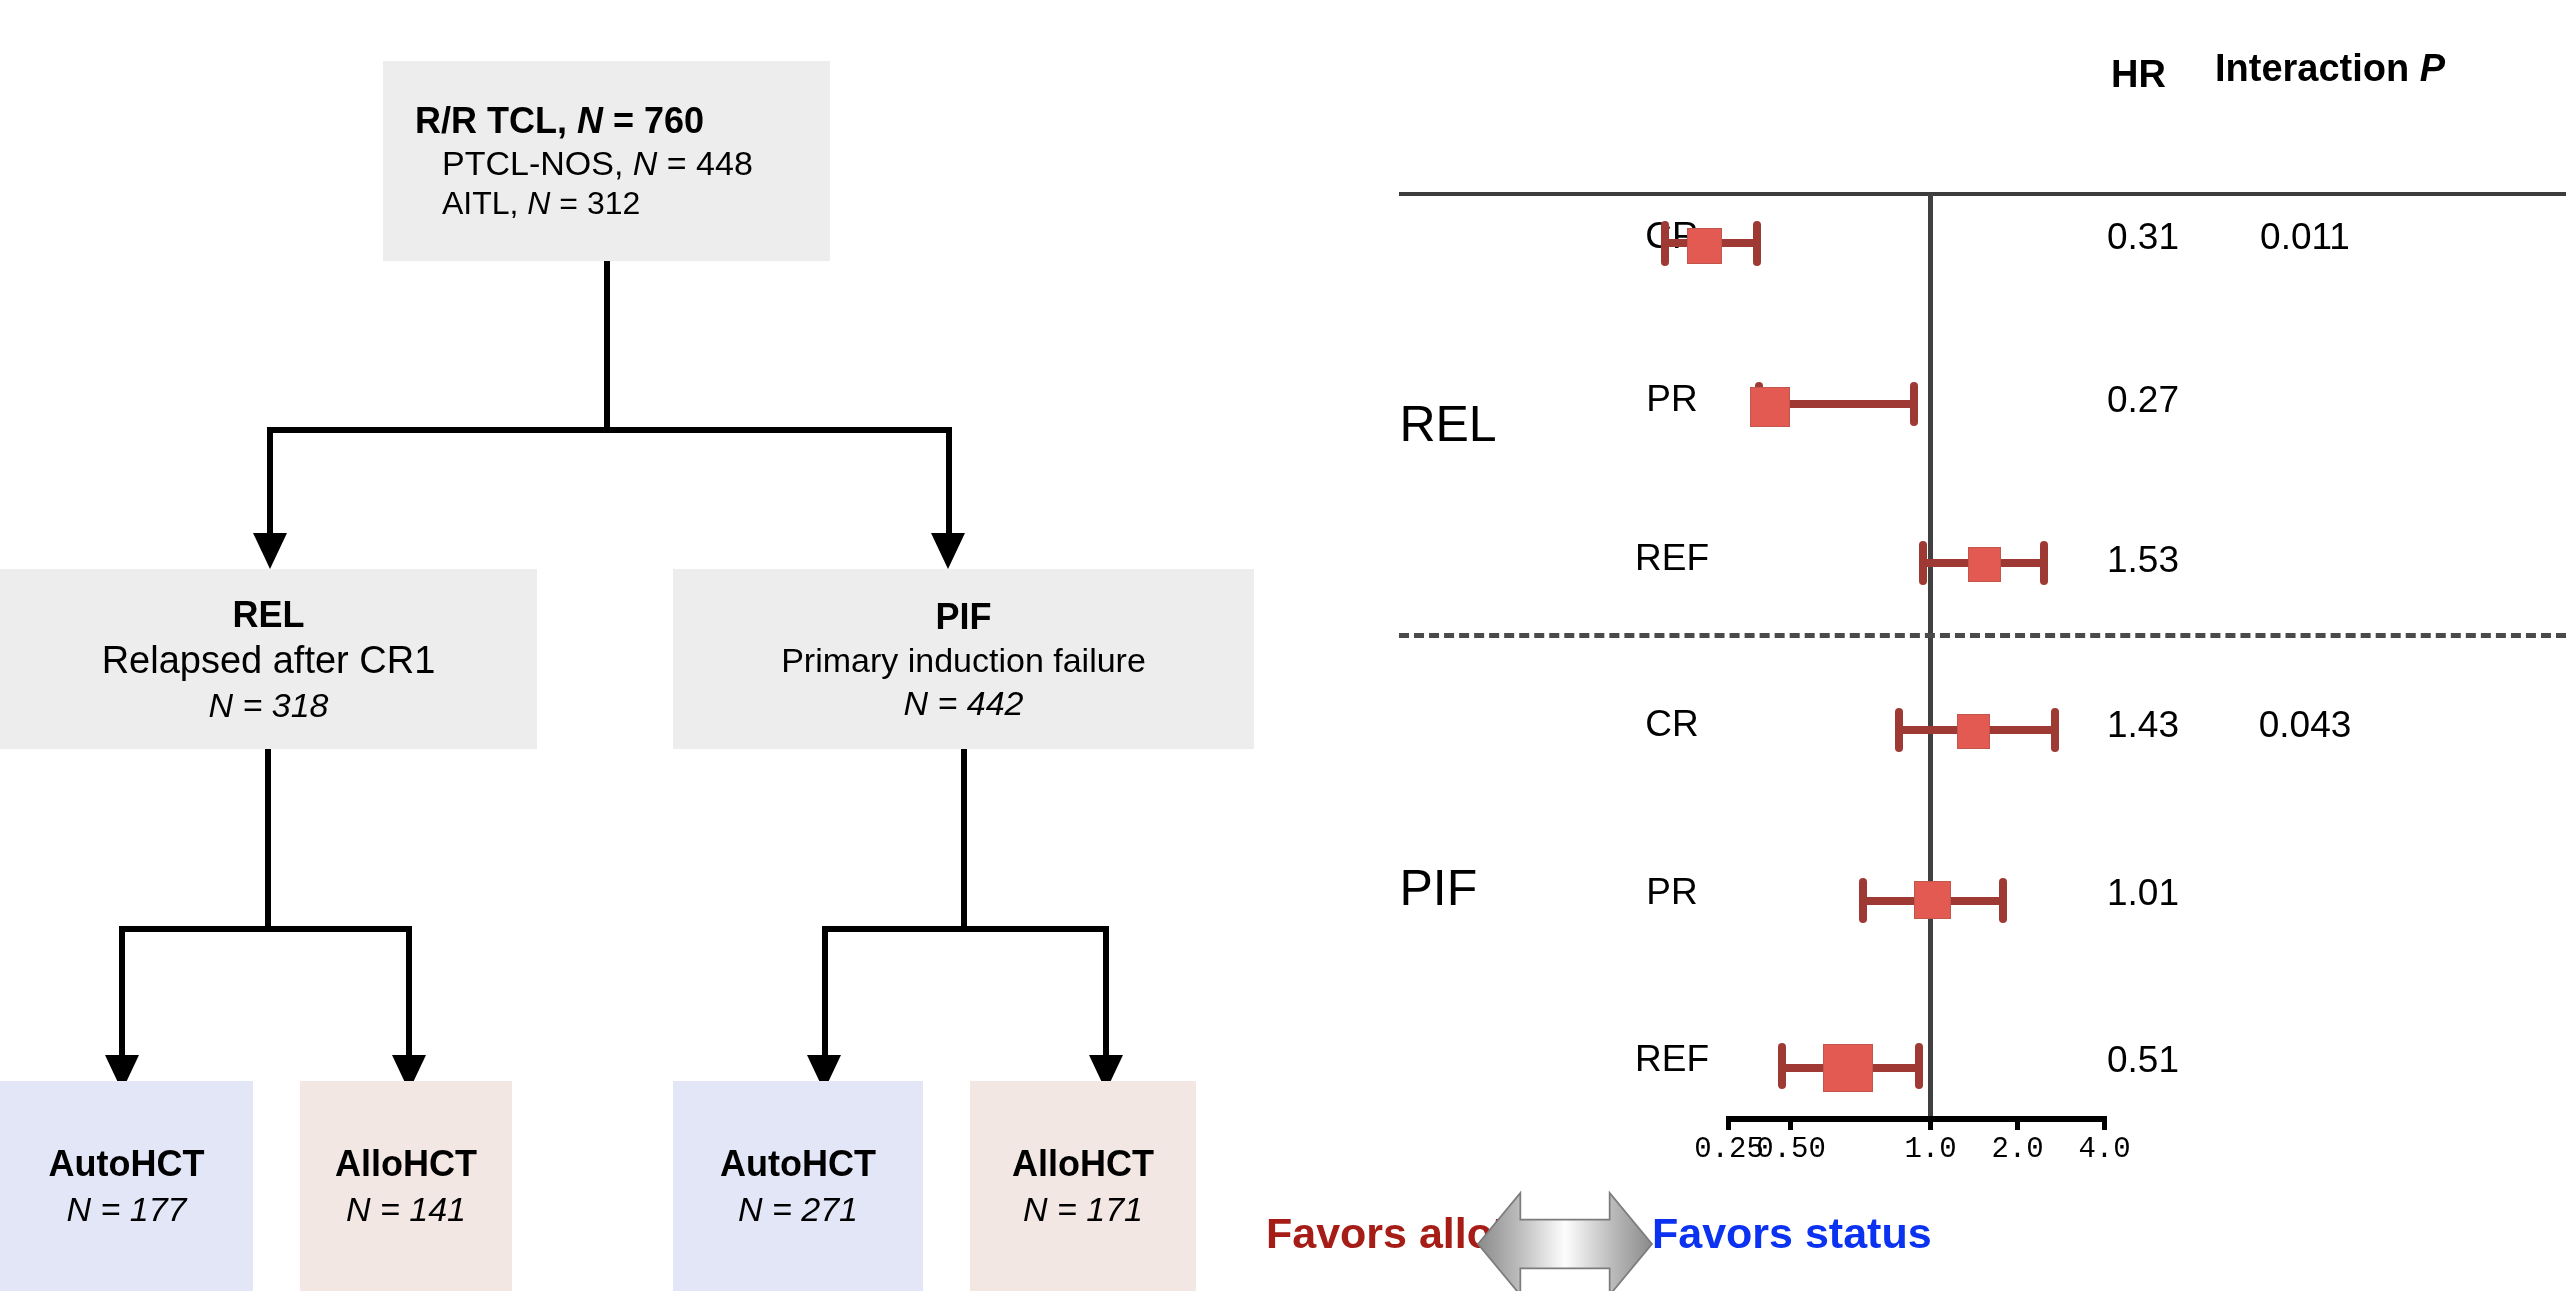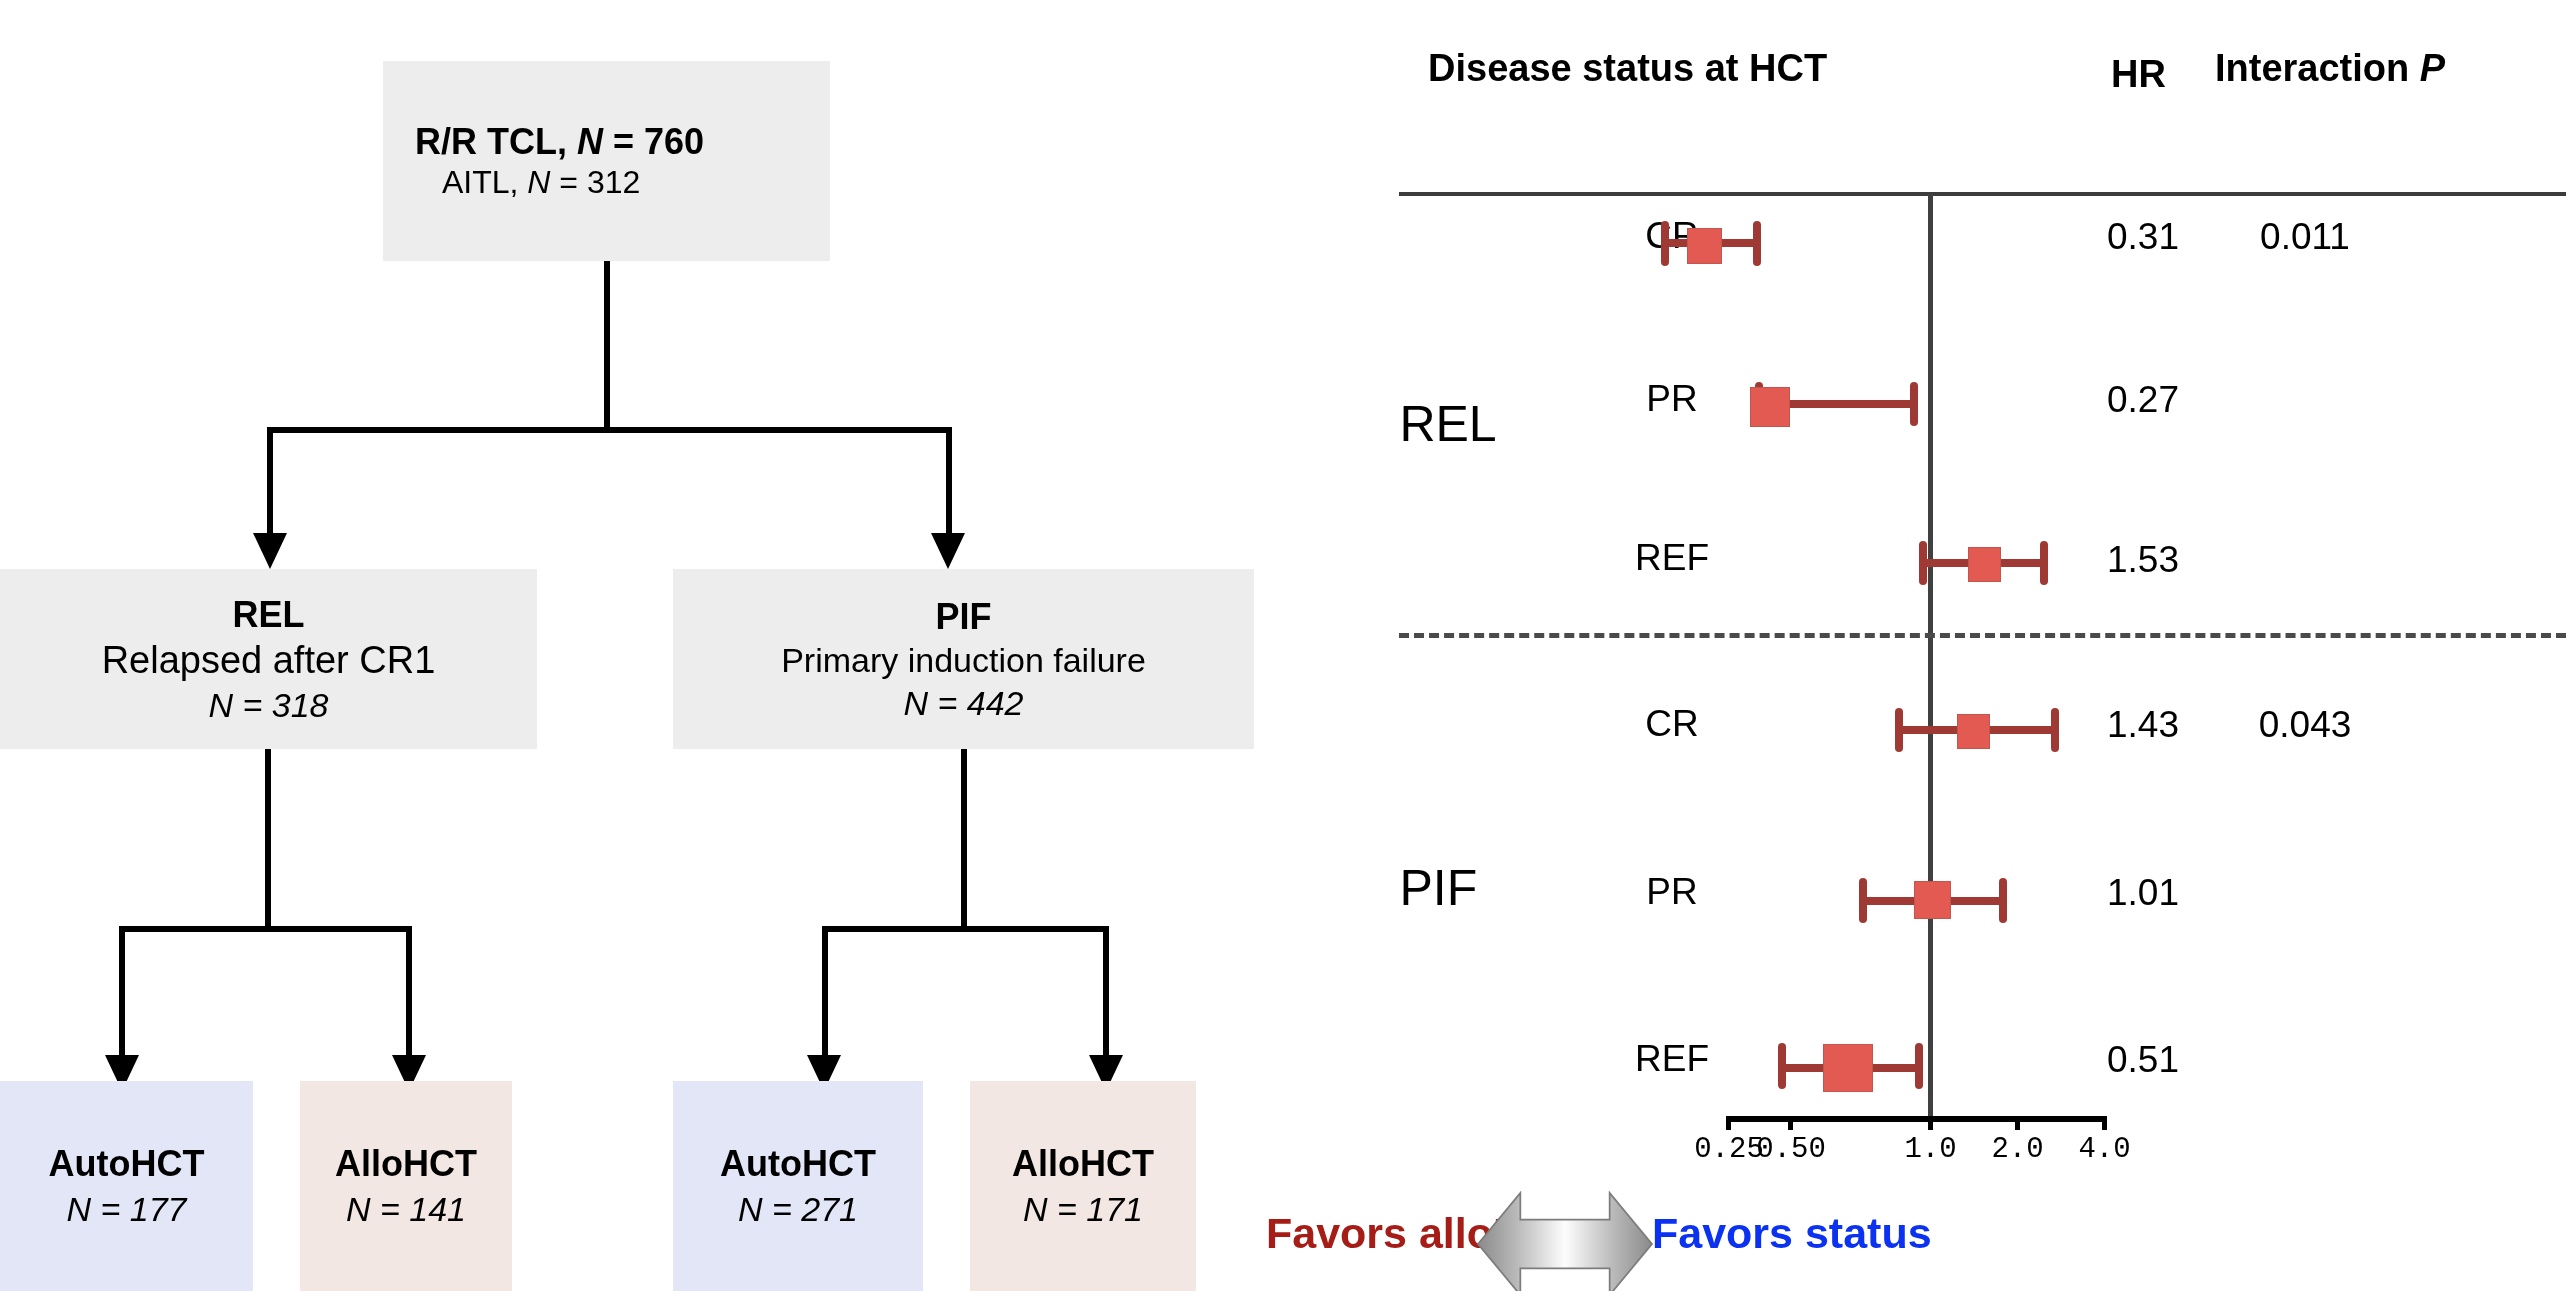--- a/index.html
+++ b/index.html
@@ -37,20 +37,21 @@
   .favleft{position:absolute;font-size:43px;font-weight:bold;color:#a51d16;white-space:nowrap;text-align:right;}
   .favright{position:absolute;font-size:43px;font-weight:bold;color:#0a32f0;white-space:nowrap;}
 </style>
 </head>
 <body>
 
 <div class="abs" style="left:0;top:0;width:1382px;height:1291px;">
 
   <div class="fcbox" style="left:383px;top:61px;width:447px;height:200px;align-items:flex-start;padding-left:32px;box-sizing:border-box;">
     <div class="ttl" style="font-size:36px;line-height:1.22;">R/R TCL, <i>N</i> = 760</div>
+    <div class="ln" style="font-size:34px;line-height:1.22;padding-left:27px;">PTCL-NOS, <i>N</i> = 448</div>
     <div class="ln" style="font-size:32px;line-height:1.22;padding-left:27px;">AITL, <i>N</i> = 312</div>
   </div>
 
   <div class="vline" style="left:604px;top:261px;width:5.8px;height:168px;"></div>
   <div class="hline" style="left:270px;top:427px;width:680px;height:5.8px;"></div>
   <div class="vline" style="left:267px;top:427px;width:5.8px;height:110px;"></div>
   <div class="vline" style="left:946px;top:427px;width:5.8px;height:110px;"></div>
   <div class="arrowhead" style="left:253px;top:533px;"></div>
   <div class="arrowhead" style="left:931px;top:533px;"></div>
 
@@ -93,21 +94,20 @@
     <div class="ln it" style="font-size:34px;line-height:1.3;"><i>N</i> = 271</div>
   </div>
   <div class="fcbox pink" style="left:970px;top:1081px;width:226px;height:210px;">
     <div class="ttl" style="font-size:36px;line-height:1.3;">AlloHCT</div>
     <div class="ln it" style="font-size:34px;line-height:1.3;"><i>N</i> = 171</div>
   </div>
 </div>
 
 <div id="forest">
 
-  <div class="fhdr" style="left:46px;top:11.6px;">Disease status at HCT</div>
   <div class="fhdr" style="left:729px;top:11.6px;margin-top:6px;">HR</div>
   <div class="fhdr" style="left:833px;top:11.6px;">
     <span>Interaction <i>P</i></span>
   </div>
 
   <div class="toprule" style="left:17.4px;top:157px;width:1167px;"></div>
 
   <div class="zeroline" style="left:546px;top:158px;height:929px;"></div>
 
   <div class="grouplabel" style="left:17.4px;top:360px;">REL</div>

